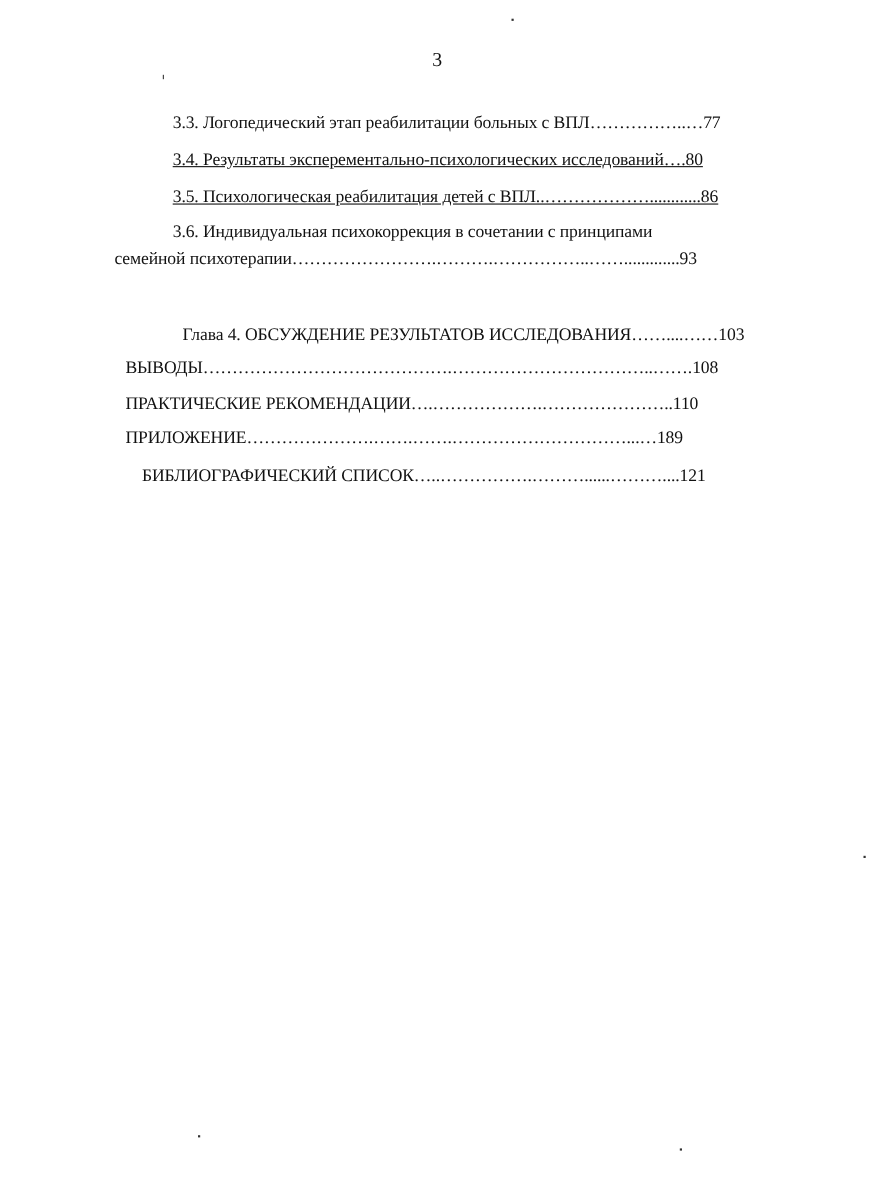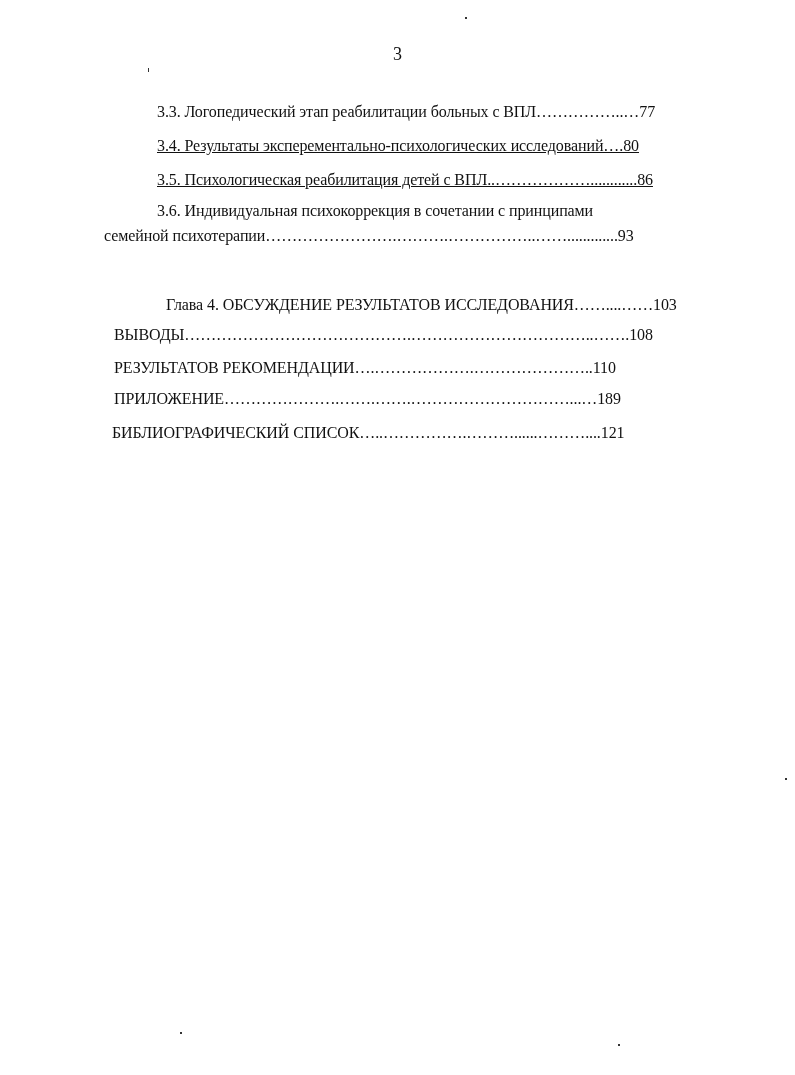--- a/index.html
+++ b/index.html
@@ -21,15 +21,15 @@
 
 <div class="page-num">3</div>
 
 <div class="line" style="top:103px;left:157px;">3.3. Логопедический этап реабилитации больных с ВПЛ……………..…77</div>
 <div class="line" style="top:137px;left:157px;text-decoration:underline;">3.4. Результаты эксперементально-психологических исследований….80</div>
 <div class="line" style="top:171px;left:157px;text-decoration:underline;">3.5. Психологическая реабилитация детей с ВПЛ..………………............86</div>
 <div class="line" style="top:202px;left:157px;">3.6. Индивидуальная психокоррекция в сочетании с принципами</div>
 <div class="line" style="top:227px;left:104px;text-align:center;">семейной психотерапии…………………….……….……………..…….............93</div>
 <div class="line" style="top:296px;left:118px;margin-left:48px;">Глава 4. ОБСУЖДЕНИЕ РЕЗУЛЬТАТОВ ИССЛЕДОВАНИЯ……....……103</div>
 <div class="line" style="top:326px;left:114px;">ВЫВОДЫ…………………………………….……………………………..…….108</div>
-<div class="line" style="top:359px;left:114px;">РЕЗУЛЬТАТОВ РЕКОМЕНДАЦИИ….……………….…………………..110</div>
+<div class="line" style="top:359px;left:114px;">ПРАКТИЧЕСКИЕ РЕКОМЕНДАЦИИ….……………….…………………..110</div>
 <div class="line" style="top:390px;left:114px;">ПРИЛОЖЕНИЕ………………….…….…….…………………………...…189</div>
-<div class="line" style="top:424px;left:112px;font-family:Liberation Serif, serif;">БИБЛИОГРАФИЧЕСКИЙ СПИСОК…..…………….………......………....121</div>
+<div class="line" style="top:424px;left:129px;font-family:Liberation Serif, serif;">БИБЛИОГРАФИЧЕСКИЙ СПИСОК…..…………….………......………....121</div>
 
 </body></html>

